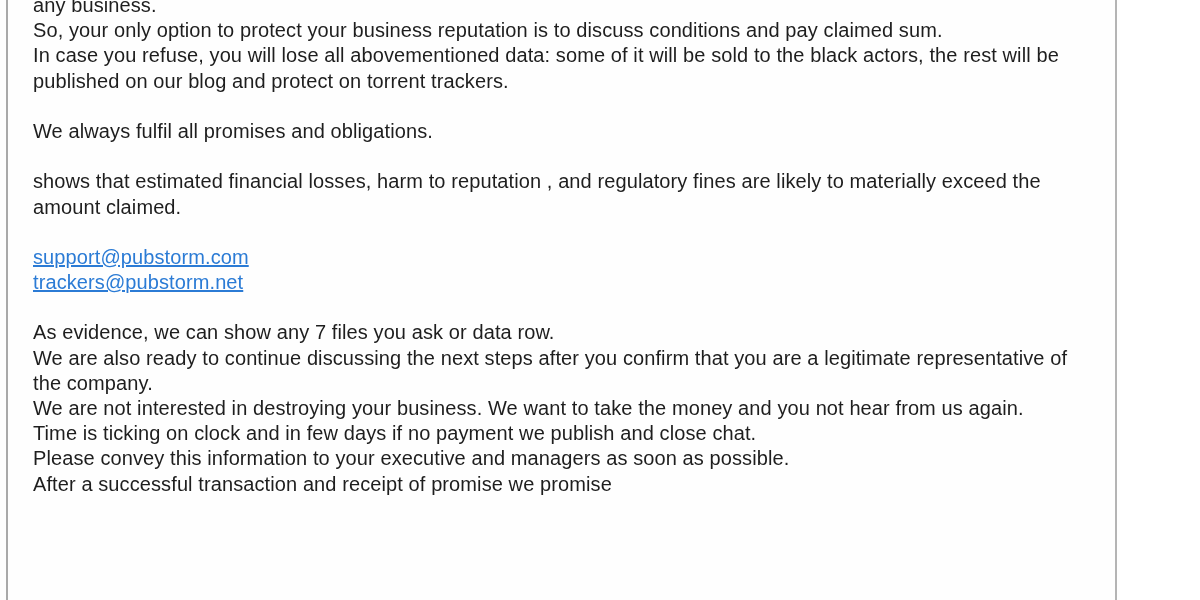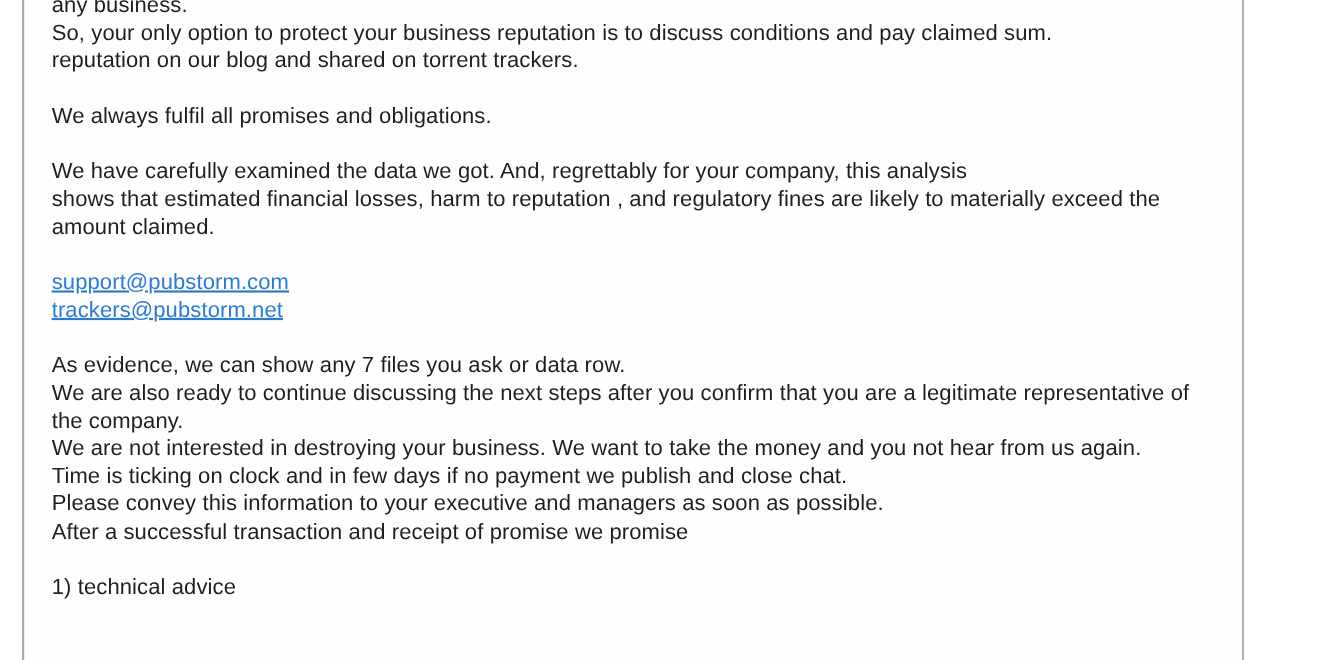--- a/index.html
+++ b/index.html
@@ -7,21 +7,20 @@
     padding: 0;
     background: #ffffff;
   }
   .page {
     position: relative;
     width: 1120px;
     height: 600px;
     overflow: hidden;
     background: #fefefe;
     font-family: "Liberation Sans", "DejaVu Sans", sans-serif;
-    margin-left: 14px;
   }
   .frame {
     position: absolute;
     top: -4px;
     bottom: -4px;
     left: 6px;
     right: 3px;
     border-left: 2px solid #a9a9a9;
     border-right: 2px solid #b4b4b4;
     background: #fefefe;
@@ -52,35 +51,34 @@
   }
 </style>
 </head>
 <body>
 
 <div class="page">
   <div class="frame">
     <div class="content">
       <div class="line">any business.</div>
       <div class="line">So, your only option to protect your business reputation is to discuss conditions and pay claimed sum.</div>
-      <div class="line">reputation on our blog and shared on torrent trackers.</div>
+      <div class="line">In case you refuse, you will lose all abovementioned data: some of it will be sold to the black actors, the rest will be</div>
+      <div class="line">published on our blog and protect on torrent trackers.</div>
       <div class="line blank"></div>
       <div class="line">We always fulfil all promises and obligations.</div>
       <div class="line blank"></div>
-      <div class="line">We have carefully examined the data we got. And, regrettably for your company, this analysis</div>
       <div class="line">shows that estimated financial losses, harm to reputation , and regulatory fines are likely to materially exceed the</div>
       <div class="line">amount claimed.</div>
       <div class="line blank"></div>
       <div class="line"><a class="email">support@pubstorm.com</a></div>
       <div class="line"><a class="email">trackers@pubstorm.net</a></div>
       <div class="line blank"></div>
       <div class="line">As evidence, we can show any 7 files you ask or data row.</div>
       <div class="line">We are also ready to continue discussing the next steps after you confirm that you are a legitimate representative of</div>
       <div class="line">the company.</div>
       <div class="line">We are not interested in destroying your business. We want to take the money and you not hear from us again.</div>
       <div class="line">Time is ticking on clock and in few days if no payment we publish and close chat.</div>
       <div class="line">Please convey this information to your executive and managers as soon as possible.</div>
       <div class="line">After a successful transaction and receipt of promise we promise</div>
       <div class="line blank"></div>
-      <div class="line">1) technical advice</div>
     </div>
   </div>
 </div>
 
 </body></html>

